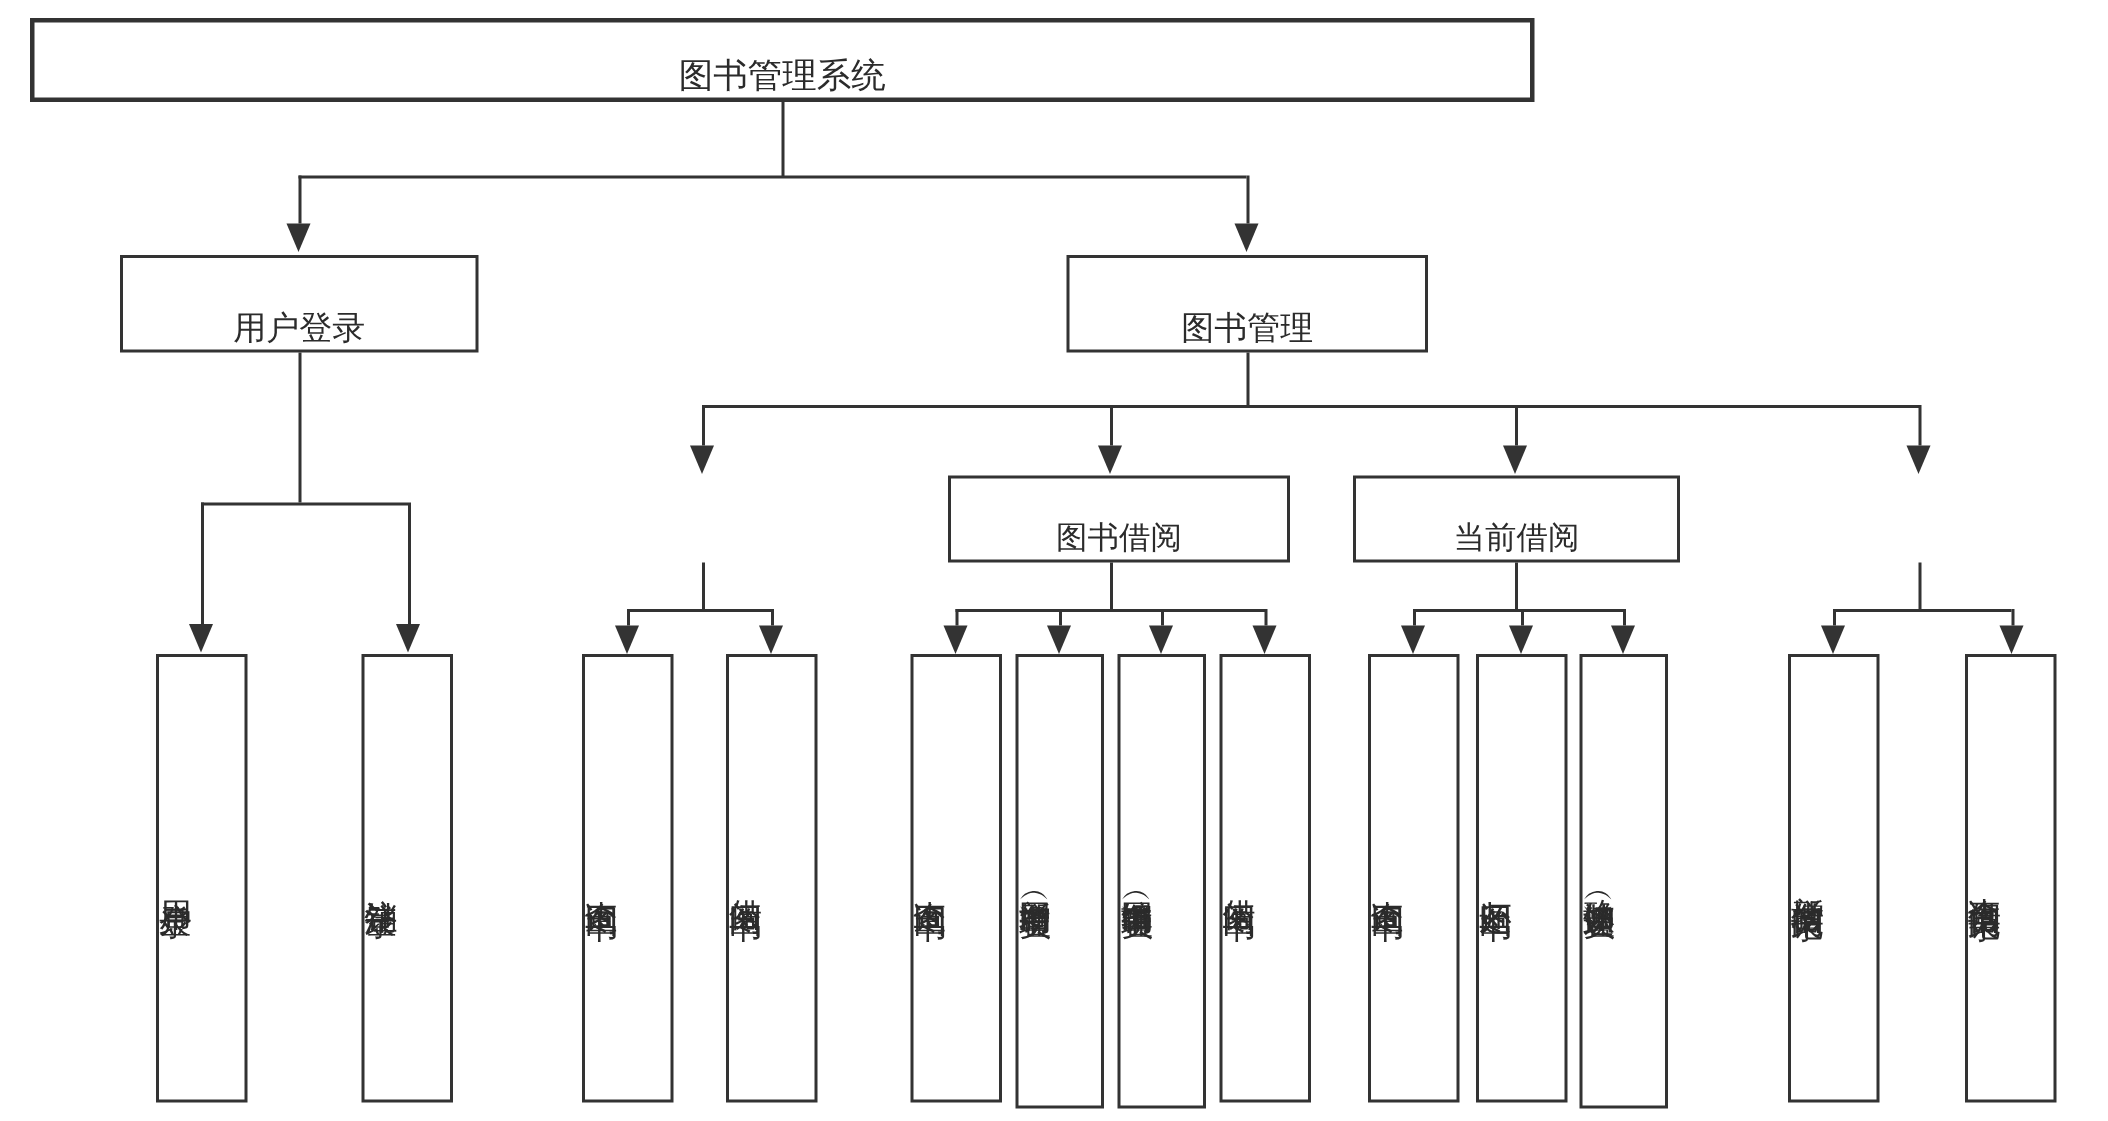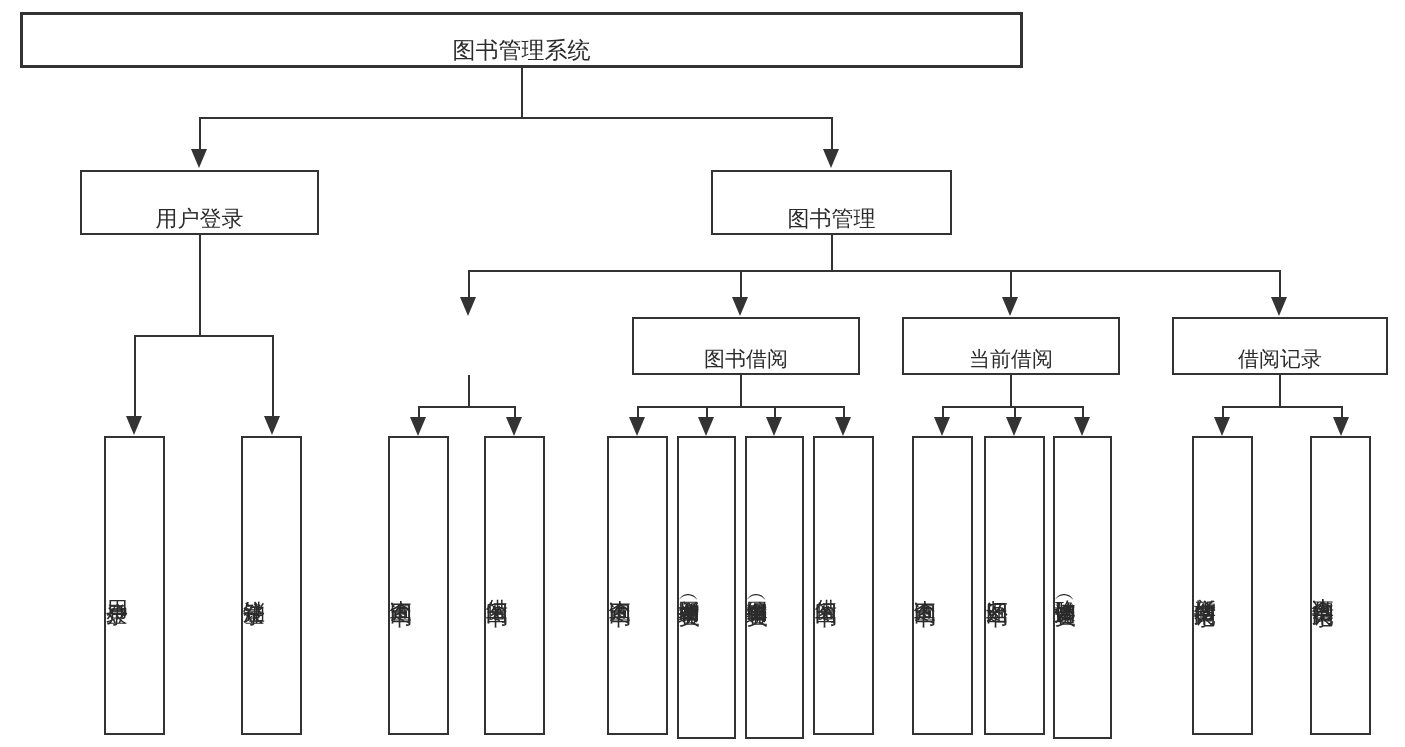--- a/index.html
+++ b/index.html
@@ -99,23 +99,20 @@
 
 
   <div class="node lvl2" style="left:632px;top:317px;width:228px;height:58px;">
     <span class="txt">图书借阅</span>
   </div>
 
   <div class="node lvl2" style="left:902px;top:317px;width:218px;height:58px;">
     <span class="txt">当前借阅</span>
   </div>
 
-  <div class="node lvl2" style="left:1172px;top:317px;width:216px;height:58px;">
-    <span class="txt">借阅记录</span>
-  </div>
 
   <div class="node leaf" style="left:104px;top:436px;width:61px;height:299px;">
     <span class="txt">用户登录</span>
   </div>
 
   <div class="node leaf" style="left:241px;top:436px;width:61px;height:299px;">
     <span class="txt">注销登录</span>
   </div>
 
   <div class="node leaf" style="left:388px;top:436px;width:61px;height:299px;">

